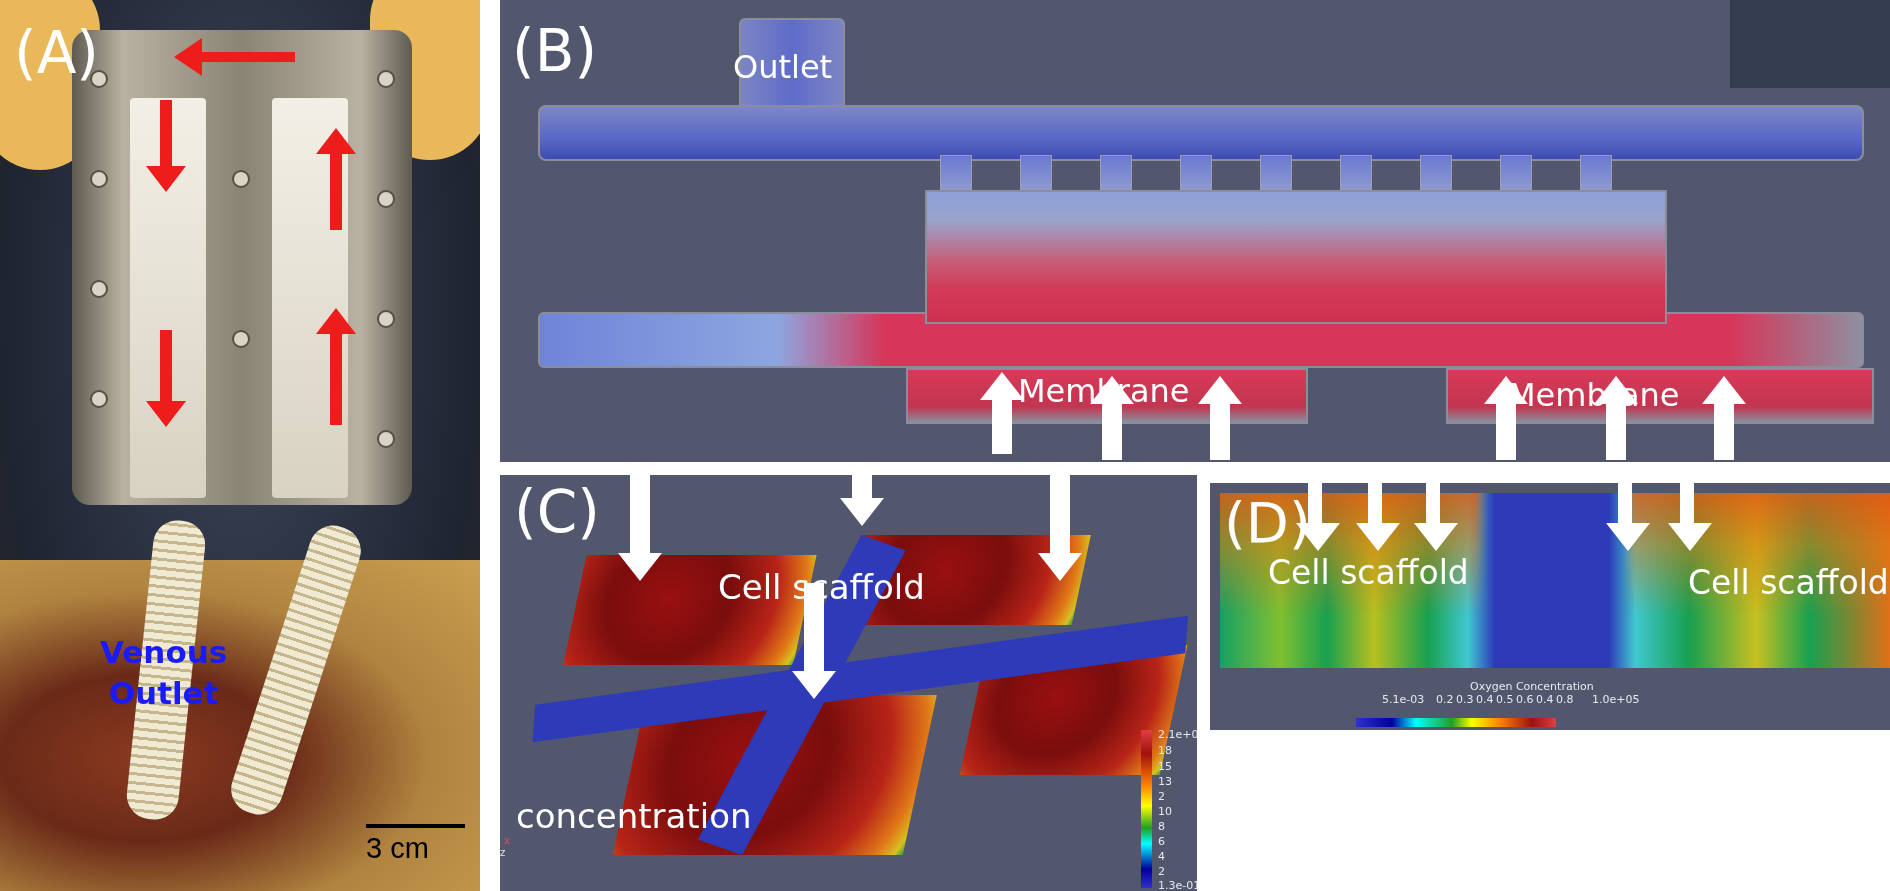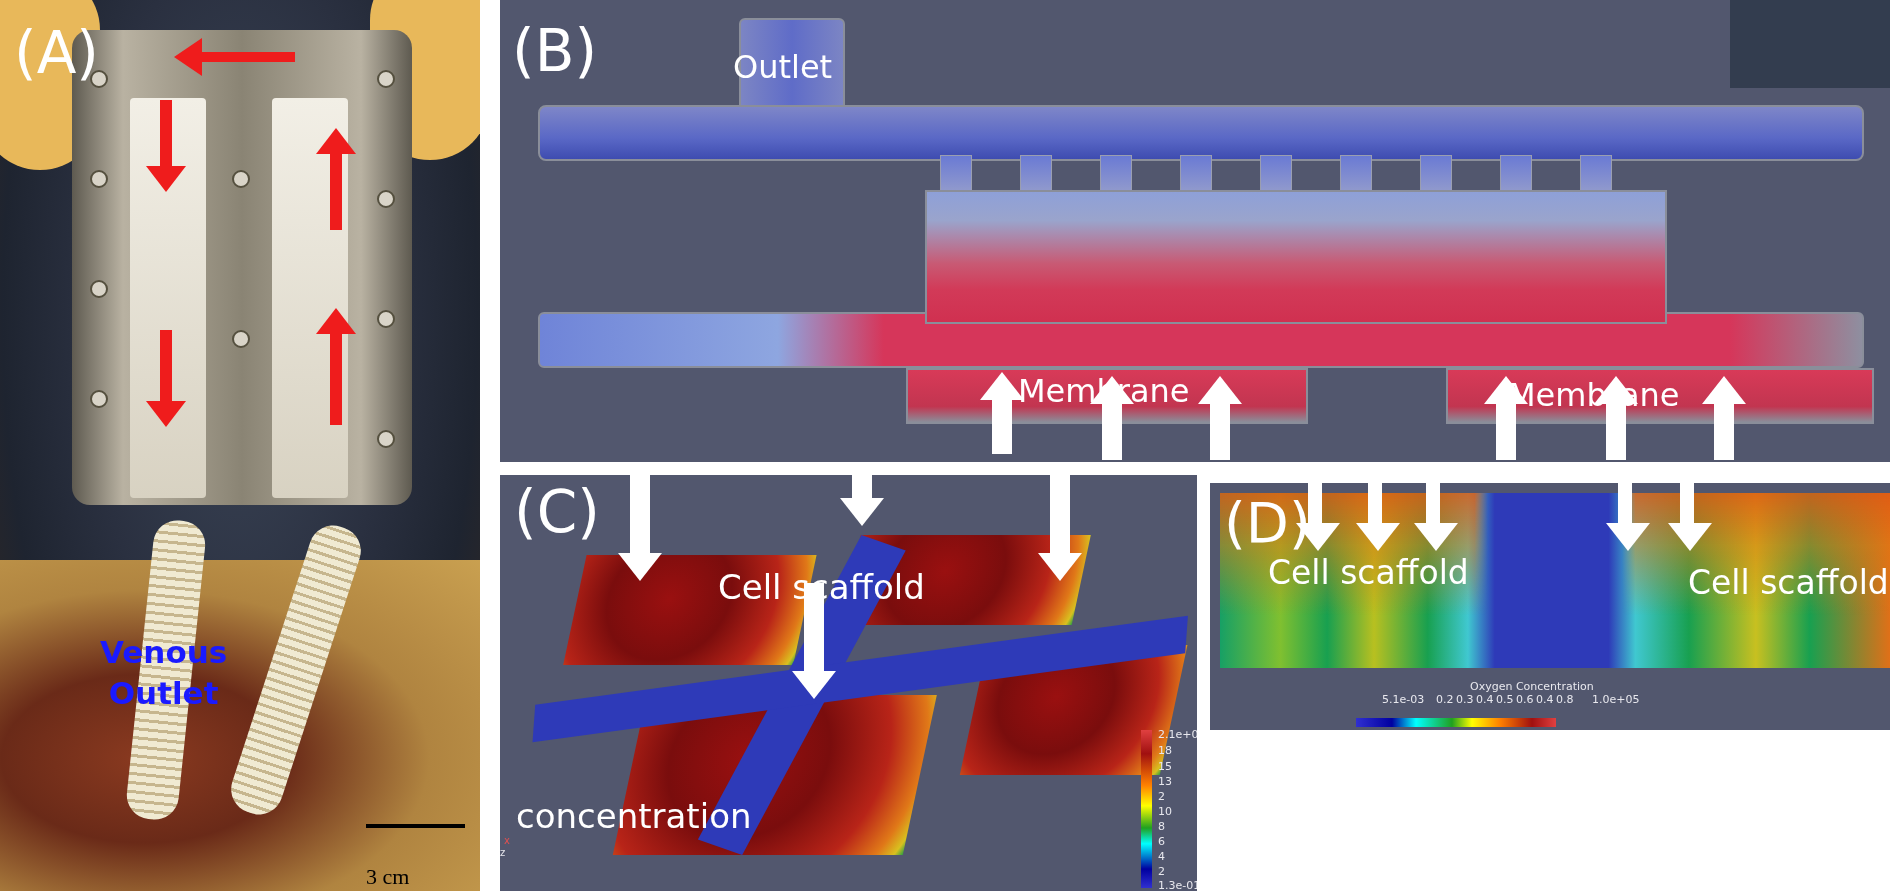--- a/index.html
+++ b/index.html
@@ -21,21 +21,21 @@
   #pa .tube{position:absolute;width:52px;border-radius:24px;
       background:repeating-linear-gradient(0deg,#f0ead2 0 6px,#c6b68e 6px 9px);}
   .arrowR{position:absolute;width:12px;background:#ef1c1c;}
   .arrowR::after{content:"";position:absolute;left:-14px;border-left:20px solid transparent;border-right:20px solid transparent;}
   .down::after{bottom:-22px;border-top:26px solid #ef1c1c;}
   .up::after{top:-22px;border-bottom:26px solid #ef1c1c;}
   #pa .h-arrow{position:absolute;left:200px;top:52px;width:95px;height:10px;background:#ef1c1c;}
   #pa .h-arrow::before{content:"";position:absolute;left:-26px;top:-14px;border-top:19px solid transparent;border-bottom:19px solid transparent;border-right:28px solid #ef1c1c;}
   #pa .vt{position:absolute;font-family:"DejaVu Sans",sans-serif;font-weight:bold;font-size:31px;line-height:41px;text-align:center;}
   #pa .scalebar{position:absolute;left:366px;top:824px;width:99px;height:4px;background:#000;}
-  #pa .scaletxt{position:absolute;left:366px;top:832px;font-family:Liberation Serif, serif;font-size:22px;color:#000;margin-top:32px;}
+  #pa .scaletxt{position:absolute;left:366px;top:832px;font-family:Liberation Sans, sans-serif;font-size:29px;color:#000;}
   
   #pb{left:500px;top:0;width:1390px;height:462px;background:#52576e;}
   #pb .corner{position:absolute;right:0;top:0;width:160px;height:88px;background:#333d4f;}
   #pb .topchan{position:absolute;left:38px;top:105px;width:1322px;height:52px;border-radius:8px;
      background:linear-gradient(#7e86c8,#5a68c6 60%,#3e4cb0);border:2px solid #8a8e9a;}
   #pb .outlet{position:absolute;left:239px;top:18px;width:102px;height:88px;background:linear-gradient(90deg,#7c85c4,#5f6cc8,#7c85c4);border:2px solid #8a8e9a;border-radius:6px 6px 0 0;}
   #pb .scaffold{position:absolute;left:425px;top:190px;width:738px;height:130px;
      background:linear-gradient(180deg,#8ea0d8 0%,#9aa4cc 22%,#c85a74 55%,#d23a58 75%,#d03050 100%);border:2px solid #8a8e9a;}
   #pb .nozzle{position:absolute;top:155px;width:30px;height:55px;background:linear-gradient(#6a7ad4,#a7acc8);border:1px solid #9a9eb0;}
   #pb .lowerchan{position:absolute;left:38px;top:312px;width:1322px;height:52px;border-radius:6px;

